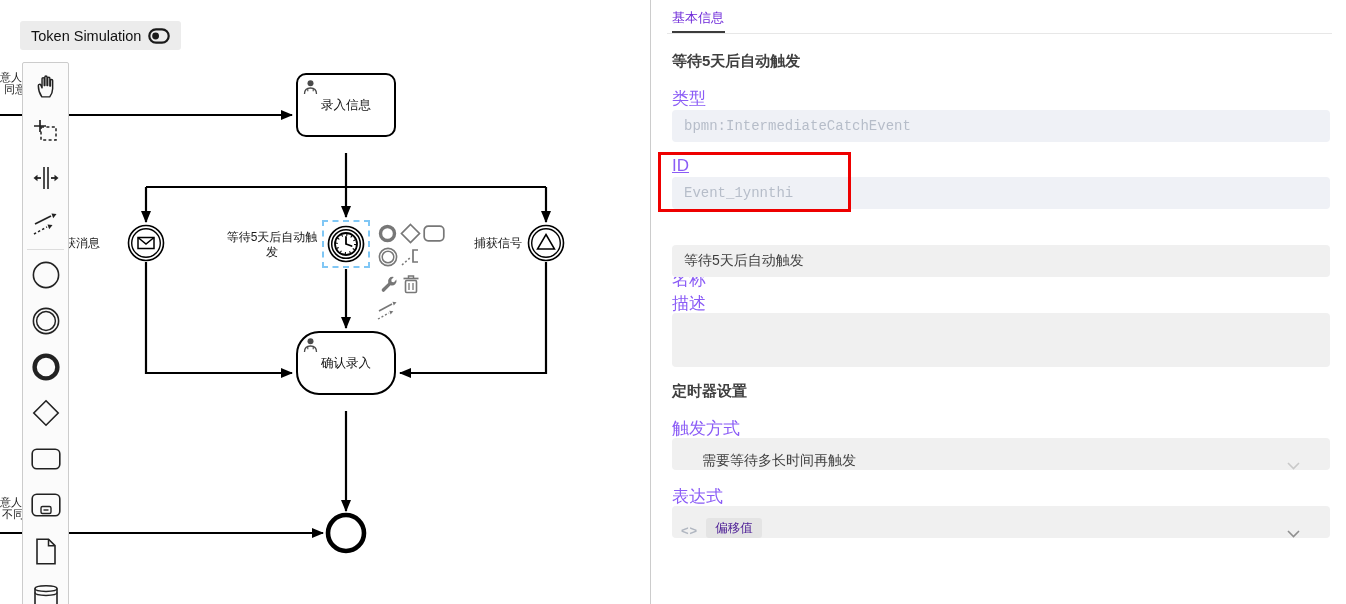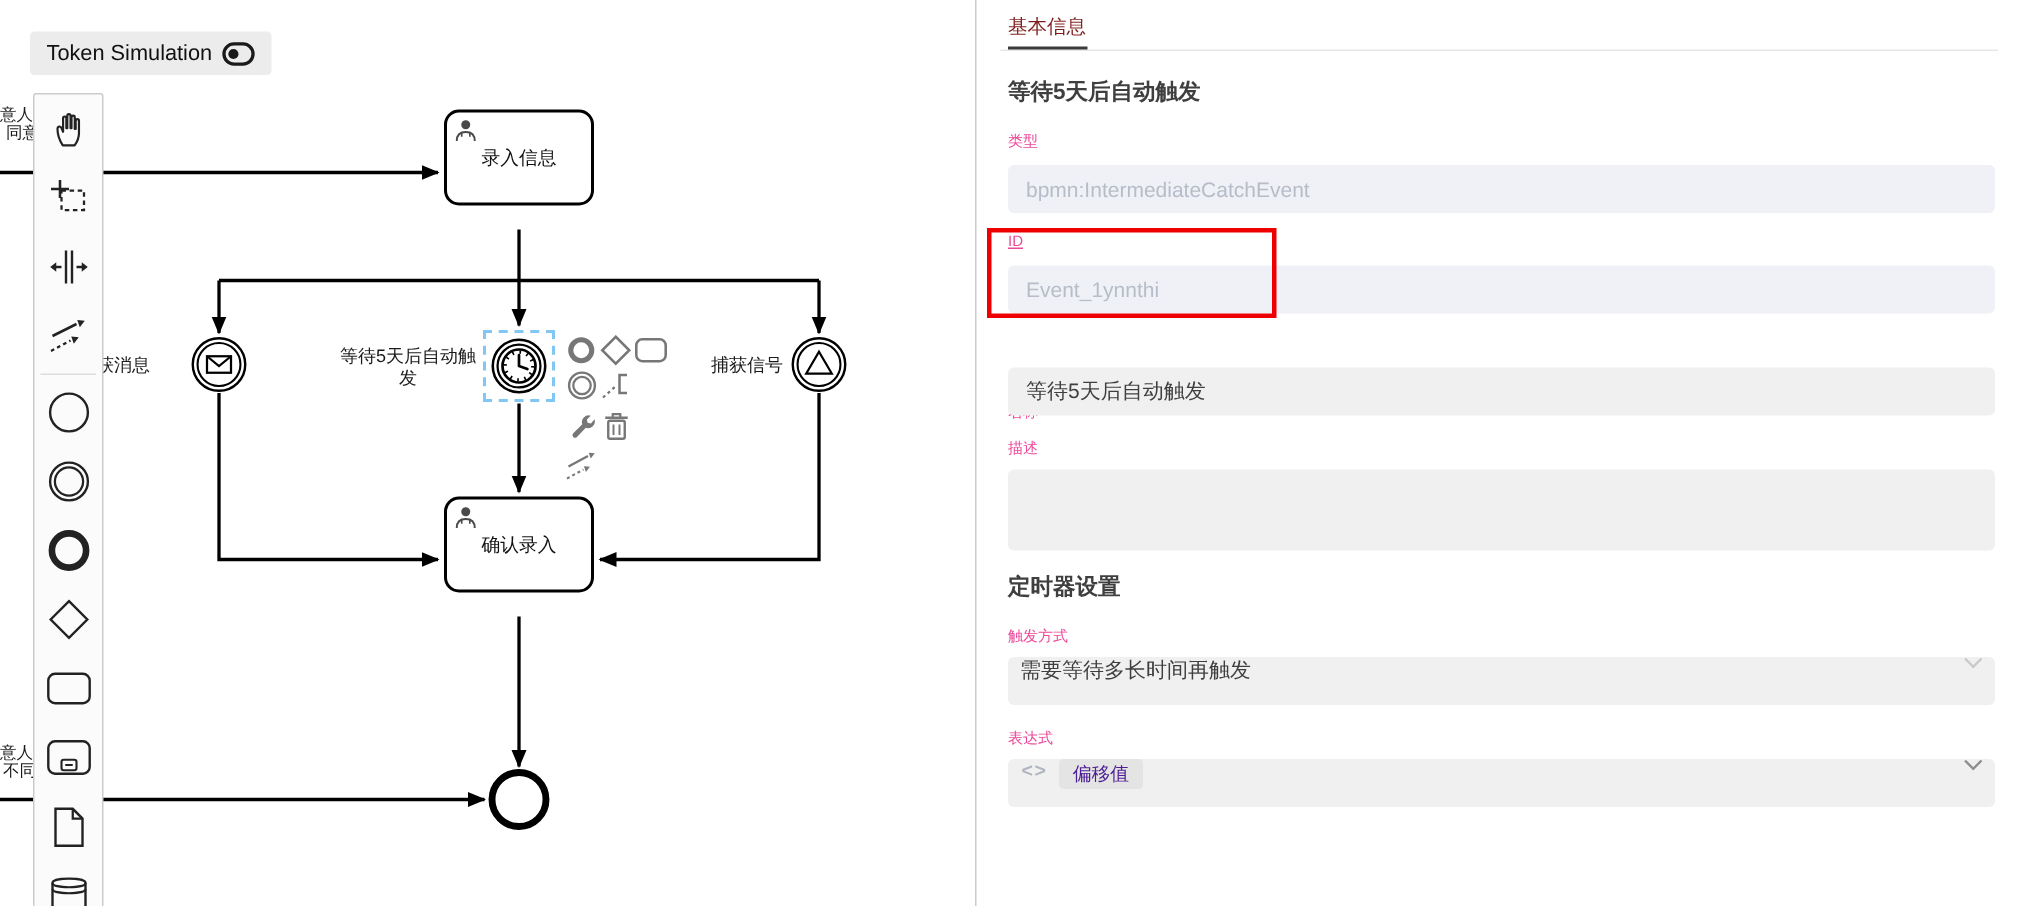--- a/index.html
+++ b/index.html
@@ -33,34 +33,34 @@
 
   
   .token-btn { position:absolute; left:20px; top:21px; z-index:11; height:29px; padding:0 11px;
                background:#ececec; border-radius:3px; display:flex; align-items:center; gap:7px; cursor:pointer; }
   .token-btn .tlabel { font-size:14.5px; color:#111; }
 
   
   .panel { position:absolute; left:650px; top:0; width:696px; height:604px; background:#fff;
            border-left:1px solid #ccc; z-index:5; }
   .p-abs { position:absolute; }
-  .tab-label { left:21px; top:9px; font-size:13px; color:#7f1d1d; cursor:pointer; }
+  .tab-label { left:21px; top:9px; font-size:13px; color:#6d28d9; cursor:pointer; }
   .tab-bar { left:21px; top:31px; width:53px; height:3px; background:#3c3c3c; }
   .tab-hair { left:16px; right:14px; top:33px; height:1px; background:#e7e7e7; }
   .p-title { left:21px; top:52px; font-size:15px; font-weight:bold; color:#3f3f3f; }
-  .f-label { font-size:10px; color:#ec4899; left:21px; }
+  .f-label { font-size:17px; color:#8b5cf6; left:21px; }
   .f-input { left:21px; right:16px; height:32px; border:none; border-radius:4px; font-size:14px;
              padding:0 12px; font-family:inherit; outline:none; display:block; width:calc(100% - 37px); }
-  .f-disabled { background:#eff1f6; color:#b6bdc9; }
+  .f-disabled { background:#eff1f6; color:#b6bdc9;font-family:Liberation Mono, monospace; }
   .f-edit { background:#f0f0f0; color:#3f3f3f; }
   .f-textarea { left:21px; right:16px; width:calc(100% - 37px); height:54px; background:#f0f0f0;
                 border:none; border-radius:4px; resize:none; font-family:inherit; font-size:14px; padding:8px 12px; }
   .p-section { left:21px; top:382px; font-size:15px; font-weight:bold; color:#3f3f3f; }
   .f-selectbox { left:21px; right:16px; width:calc(100% - 37px); height:32px; background:#f0f0f0;
-                 border-radius:4px; display:flex; align-items:flex-start; padding:0 8px; cursor:pointer; }
+                 border-radius:4px; display:flex; align-items:flex-end; padding:0 30px; cursor:pointer; }
   .f-selectbox .sel-text { font-size:14px; color:#3f3f3f; flex:1; }
   .code-glyph { font-size:13px; color:#b0b6c0; letter-spacing:1px; font-weight:bold; }
   .chip { margin-left:8px; background:#e4e4e4; color:#4c1d95; font-size:12.5px; padding:2px 9px;
           border-radius:3px; line-height:16px; }
   .iso-btn { left:21px; top:545px; height:27px; line-height:27px; padding:0 15px; background:#e8f0fc;
              color:#6090ee; font-size:13px; border-radius:4px; cursor:pointer; display:inline-block; }
   .red-box { left:7px; top:152px; width:193px; height:60px; border:3px solid #ee0000; pointer-events:none; z-index:6; }
 
   svg { display:block; }
 </style>
@@ -103,21 +103,21 @@
 
     <div class="node task" style="left:296px;top:73px;">
       <svg class="person" width="15" height="16" viewBox="0 0 15 16">
         <circle cx="7.5" cy="4.2" r="3" fill="#4a4a4a"></circle>
         <path d="M1.5,15 C1.5,10.2 4.4,9 7.5,9 C10.6,9 13.5,10.2 13.5,15" stroke="#4a4a4a" stroke-width="1.3" fill="none"></path>
         <path d="M4.8,9.6 V12.2 M10.2,9.6 V12.2" stroke="#4a4a4a" stroke-width="1.1" fill="none"></path>
       </svg>
       <span class="label">录入信息</span>
     </div>
 
-    <div class="node task" style="left:296px;top:331px;">
+    <div class="node task" style="left:296px;top:331px;border-radius:23px;">
       <svg class="person" width="15" height="16" viewBox="0 0 15 16">
         <circle cx="7.5" cy="4.2" r="3" fill="#4a4a4a"></circle>
         <path d="M1.5,15 C1.5,10.2 4.4,9 7.5,9 C10.6,9 13.5,10.2 13.5,15" stroke="#4a4a4a" stroke-width="1.3" fill="none"></path>
         <path d="M4.8,9.6 V12.2 M10.2,9.6 V12.2" stroke="#4a4a4a" stroke-width="1.1" fill="none"></path>
       </svg>
       <span class="label">确认录入</span>
     </div>
 
     <div class="node" style="left:127px;top:224px;">
       <svg width="38" height="38" viewBox="0 0 38 38">

